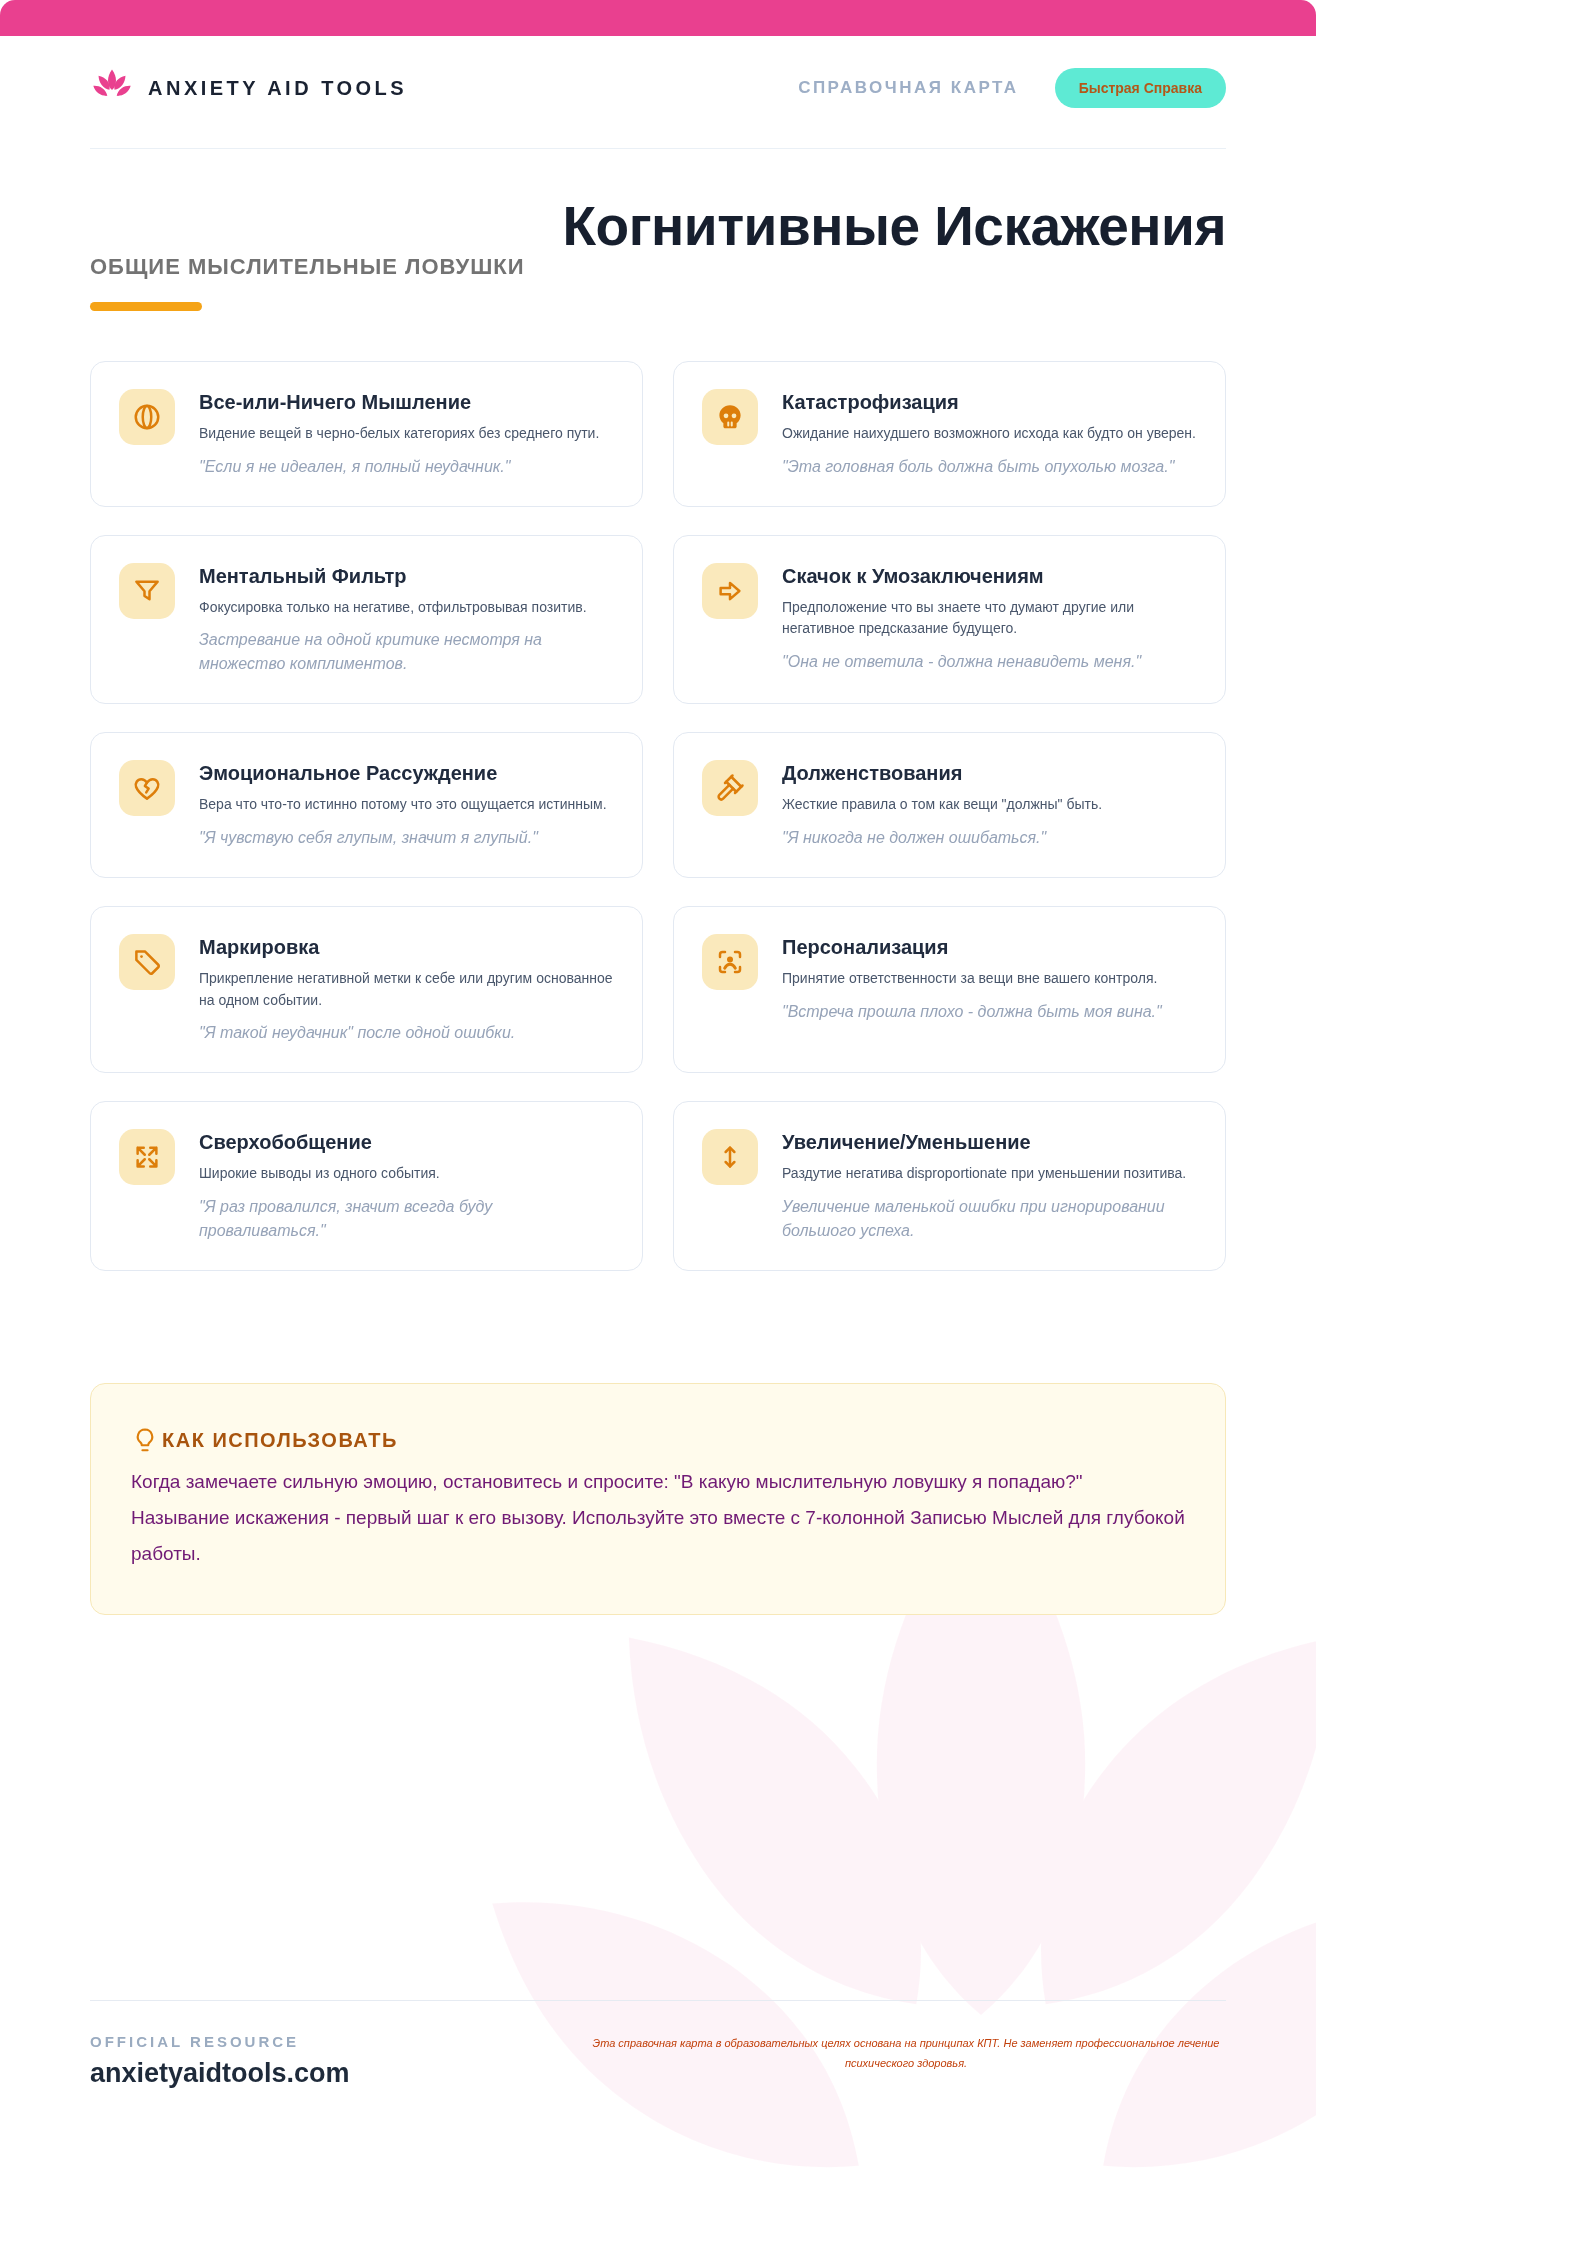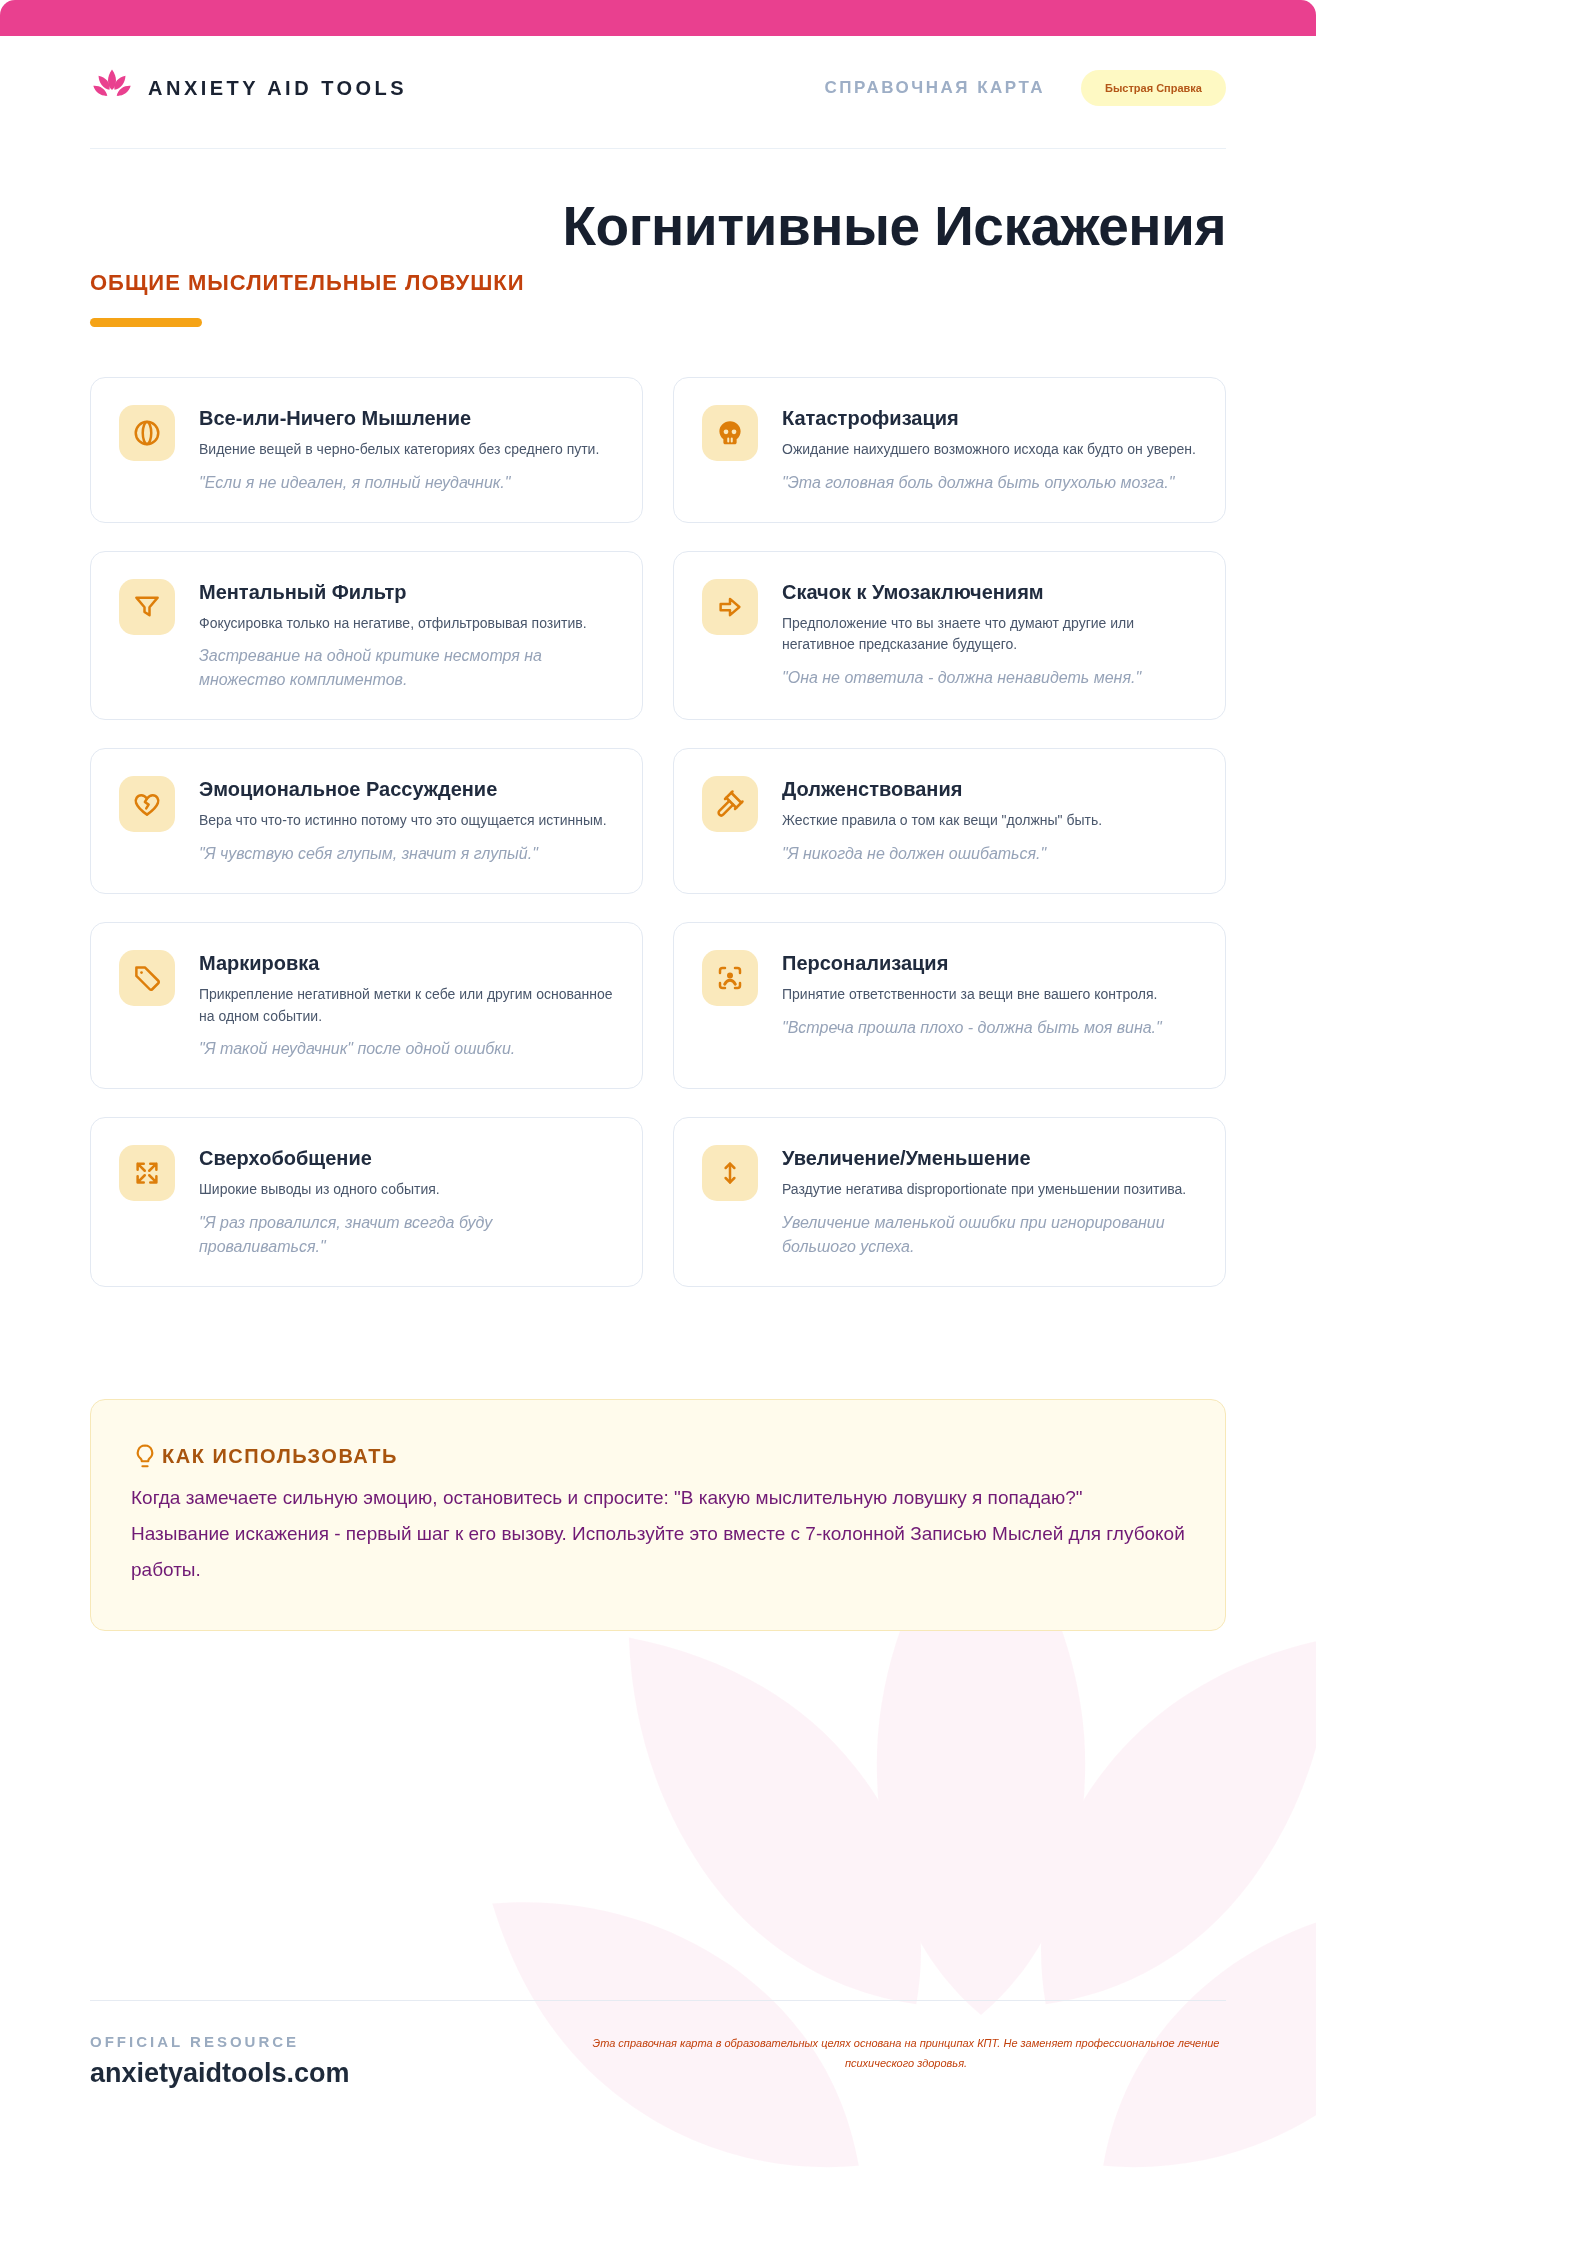--- a/index.html
+++ b/index.html
@@ -25,25 +25,25 @@
   .container{padding:0 90px;position:relative;z-index:2;}
 
   
   .header{display:flex;align-items:center;justify-content:space-between;padding:30px 0 38px 0;border-bottom:1px solid #EAF0F6;}
   .brand{display:flex;align-items:center;gap:14px;}
   .brand .logo{width:44px;height:44px;color:var(--pink);}
   .brand .logo svg{width:100%;height:100%;}
   .brand-name{font-size:20px;font-weight:800;letter-spacing:3.5px;color:var(--navy);}
   .header-right{display:flex;align-items:center;gap:36px;}
   .doc-type{font-size:17px;font-weight:700;letter-spacing:2.5px;color:var(--slate);}
-  .badge{background:#fef9c3;color:#B45718;font-weight:700;font-size:11px;padding:12px 24px;border-radius:999px;}
+  .badge{background:#5eead4;color:#B45718;font-weight:700;font-size:14px;padding:12px 24px;border-radius:999px;}
 
   
   .page-title{margin-top:50px;font-size:55px;line-height:1.0;font-weight:800;letter-spacing:-0.5px;color:#171F2E;text-align:right;}
-  .page-subtitle{margin-top:16px;font-size:22px;font-weight:700;letter-spacing:1px;color:#c2410c;}
+  .page-subtitle{font-size:22px;font-weight:700;letter-spacing:1px;color:#737373;}
   .title-underline{margin-top:22px;width:112px;height:9px;border-radius:5px;background:var(--orange-bright);}
 
   
   .cards-grid{margin-top:50px;display:grid;grid-template-columns:1fr 1fr;column-gap:30px;row-gap:28px;}
   .card{background:#fff;border:1.5px solid var(--card-border);border-radius:15px;padding:27px 28px;display:flex;gap:24px;align-items:flex-start;}
   .card-icon{flex:0 0 56px;width:56px;height:56px;border-radius:15px;background:var(--chip-bg);display:flex;align-items:center;justify-content:center;color:var(--icon-orange);}
   .card-icon svg{width:30px;height:30px;}
   .card-title{font-size:20px;font-weight:700;color:#202B3E;padding-top:2px;}
   .card-desc{margin-top:9px;font-size:14px;line-height:1.55;color:var(--desc);}
   .card-example{margin-top:10px;font-size:16px;line-height:1.5;font-style:italic;color:var(--muted);}

